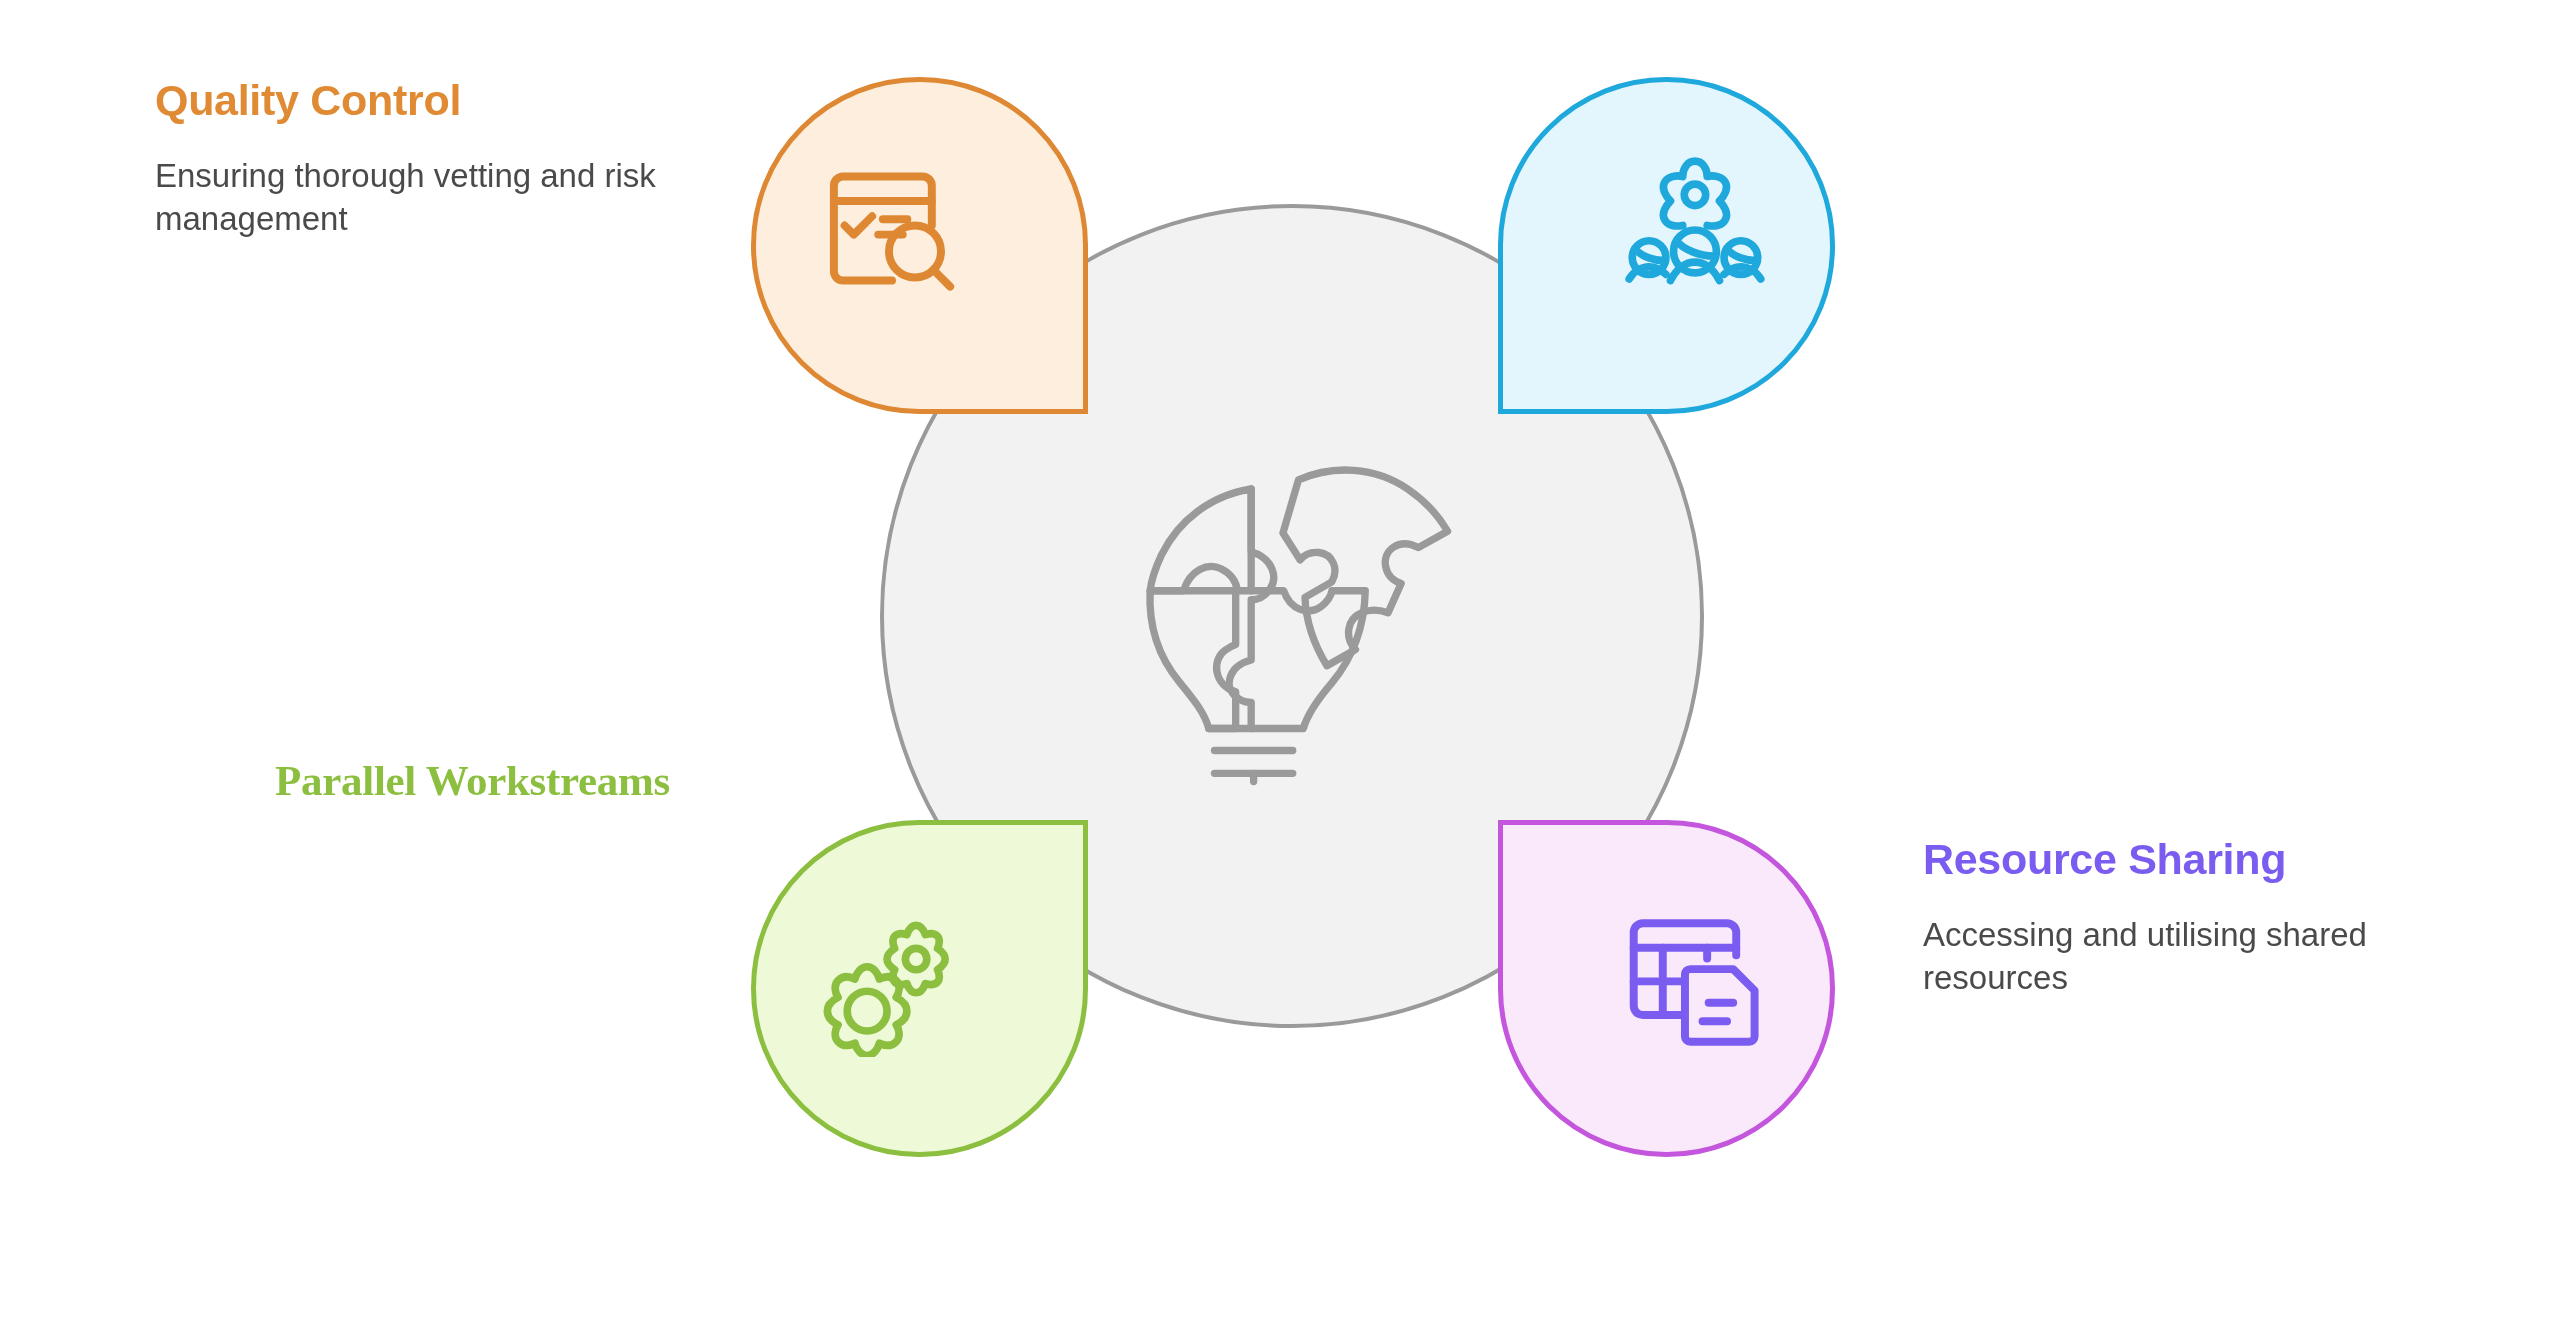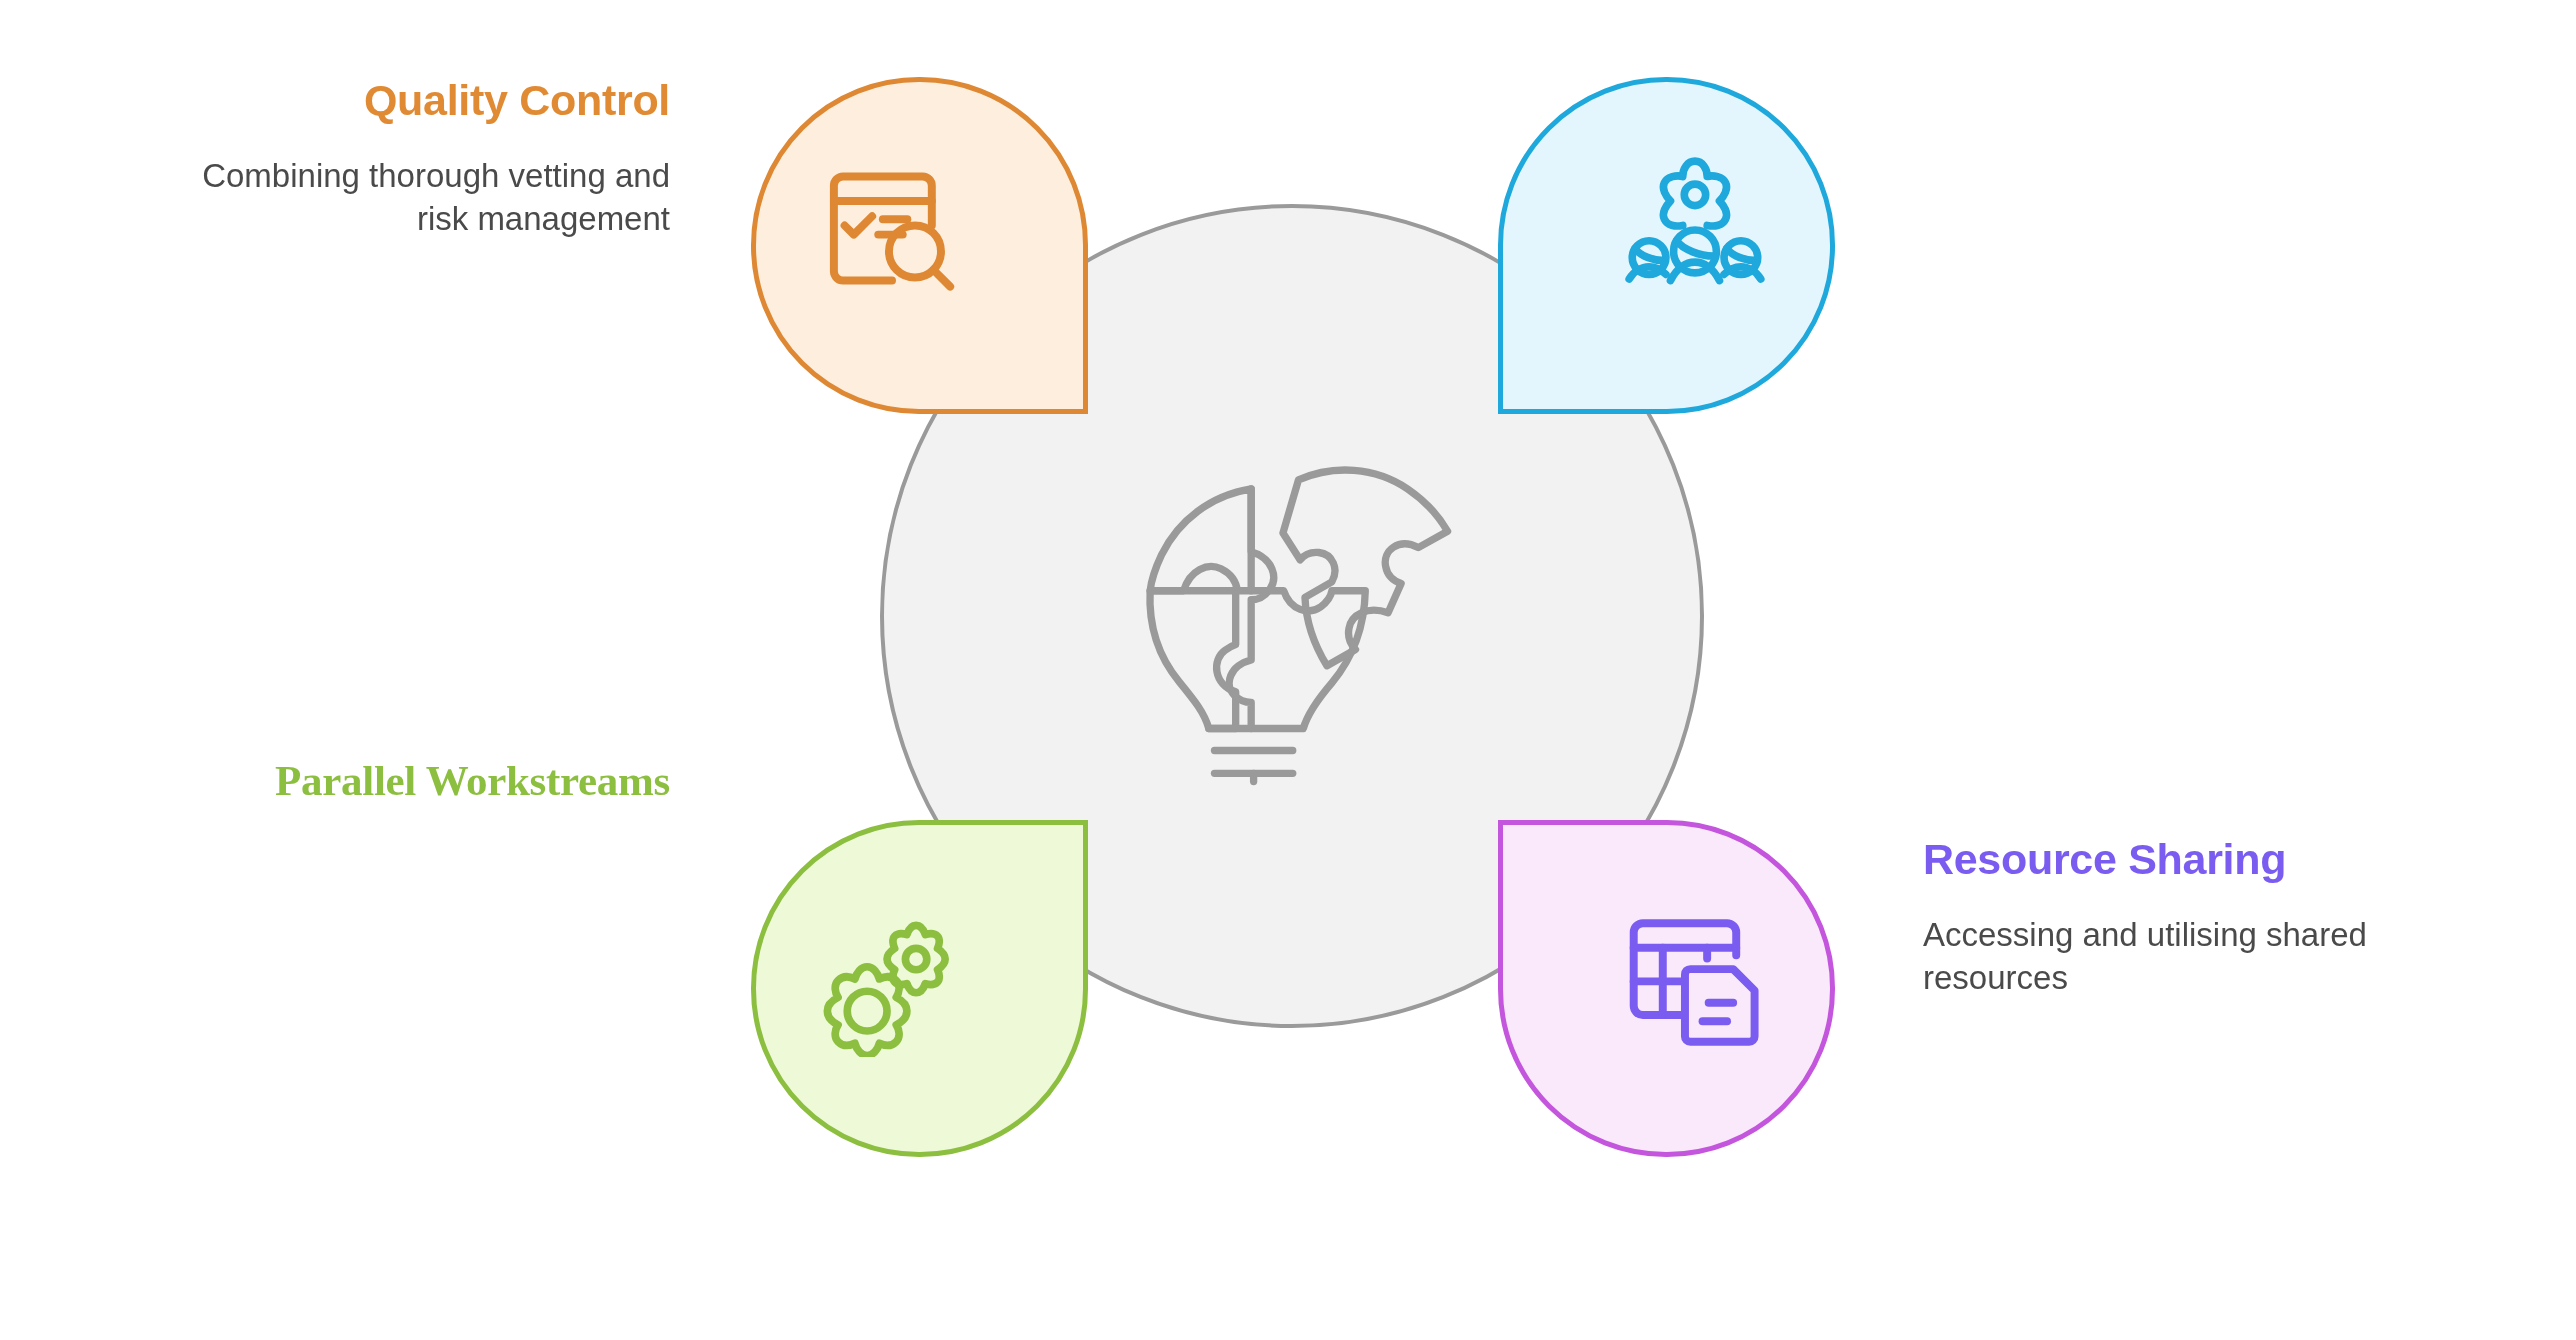--- a/index.html
+++ b/index.html
@@ -111,21 +111,21 @@
     letter-spacing: -0.3px;
   }
   .pod-desc {
     font-size: 33px;
     font-weight: normal;
     line-height: 1.30;
     color: #4a4a4a;
     margin: 0;
   }
 
-  .block-quality  { left: 155px;  top: 76px;  width: 515px; text-align: right; }
+  .block-quality  { left: 155px;  top: 76px;  width: 515px; text-align: left; }
   .block-quality  .pod-title { color: #e08a33; }
 
   .block-diverse  { left: 1923px; top: 76px;  width: 567px; text-align: left; }
   .block-diverse  .pod-title { color: #22a7dd; }
 
   .block-parallel { left: 86px;  top: 756px; width: 584px; text-align: right; }
   .block-parallel .pod-title { color: #8cbf3f; font-family: Liberation Serif, serif; }
 
   .block-resource { left: 1923px; top: 835px; width: 567px; text-align: left; }
   .block-resource .pod-title { color: #7b5cf0; }
@@ -179,21 +179,21 @@
         <line x1="42" y1="54" x2="58" y2="54"></line>
 
         <circle cx="66" cy="65" r="17"></circle>
         <line x1="78" y1="77" x2="89" y2="88"></line>
       </svg>
     </div>
   </div>
 
   <div class="text-block block-quality">
     <h2 class="pod-title">Quality Control</h2>
-    <p class="pod-desc">Combining thorough vetting and risk management</p>
+    <p class="pod-desc">Ensuring thorough vetting and risk management</p>
   </div>
 
   <div class="pod pod-diverse">
     <div class="pod-icon">
       <svg viewBox="0 0 100 100" width="153" height="153" fill="none" stroke="#1fa8dc" stroke-width="5" stroke-linecap="round" stroke-linejoin="round">
 
         <path d="M41 48 C36 49 31 48 29 44 C27 40 30 35 33 32 C30 29 27 24 29 20
                  C31 16 37 15 41 16 C41 11 44 6 49 6 C54 6 57 11 57 16
                  C61 15 67 16 69 20 C71 24 68 29 65 32 C68 35 71 40 69 44
                  C67 48 62 49 57 48"></path>

